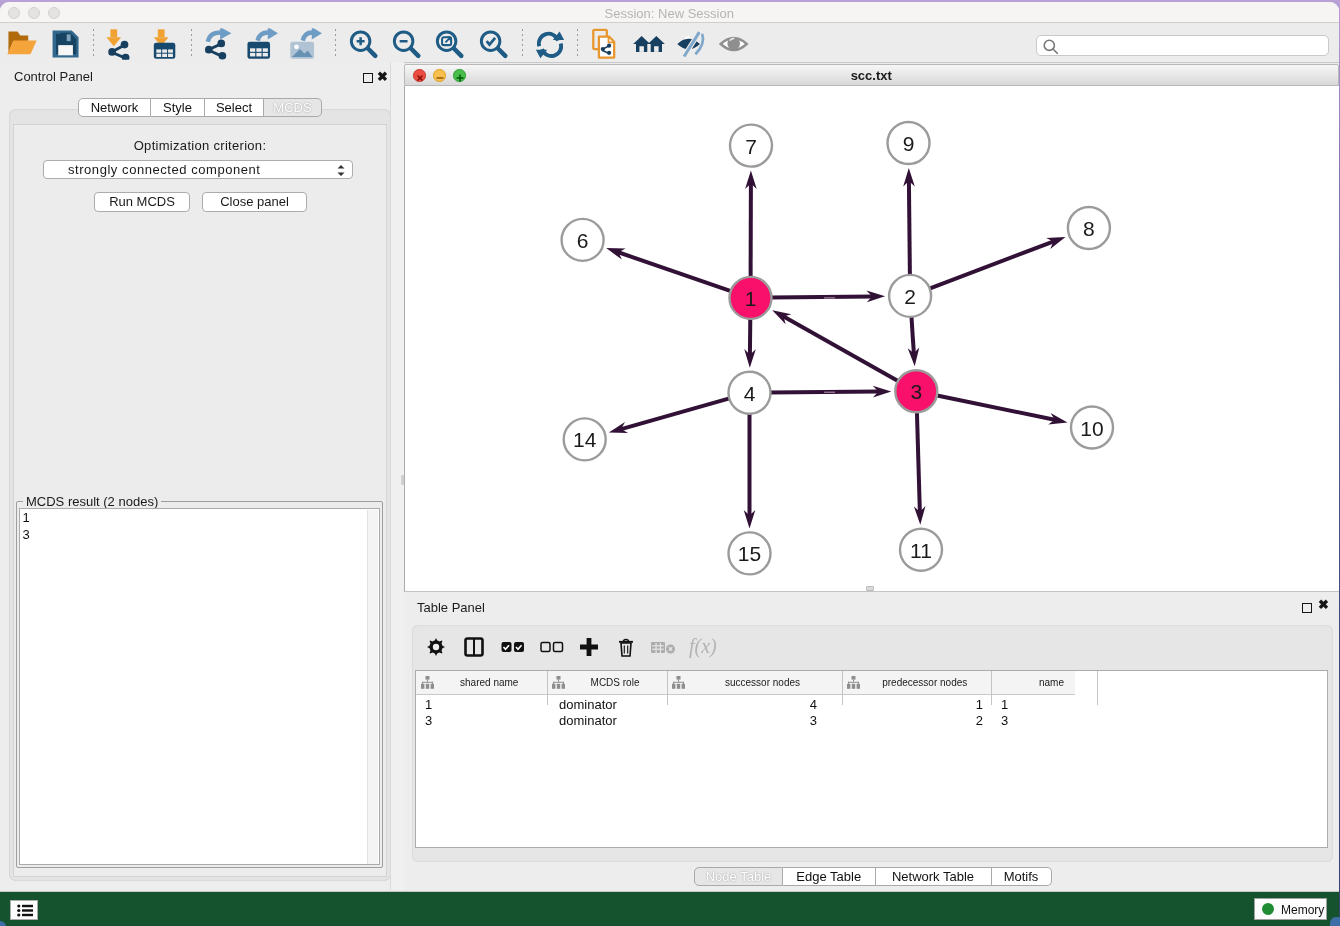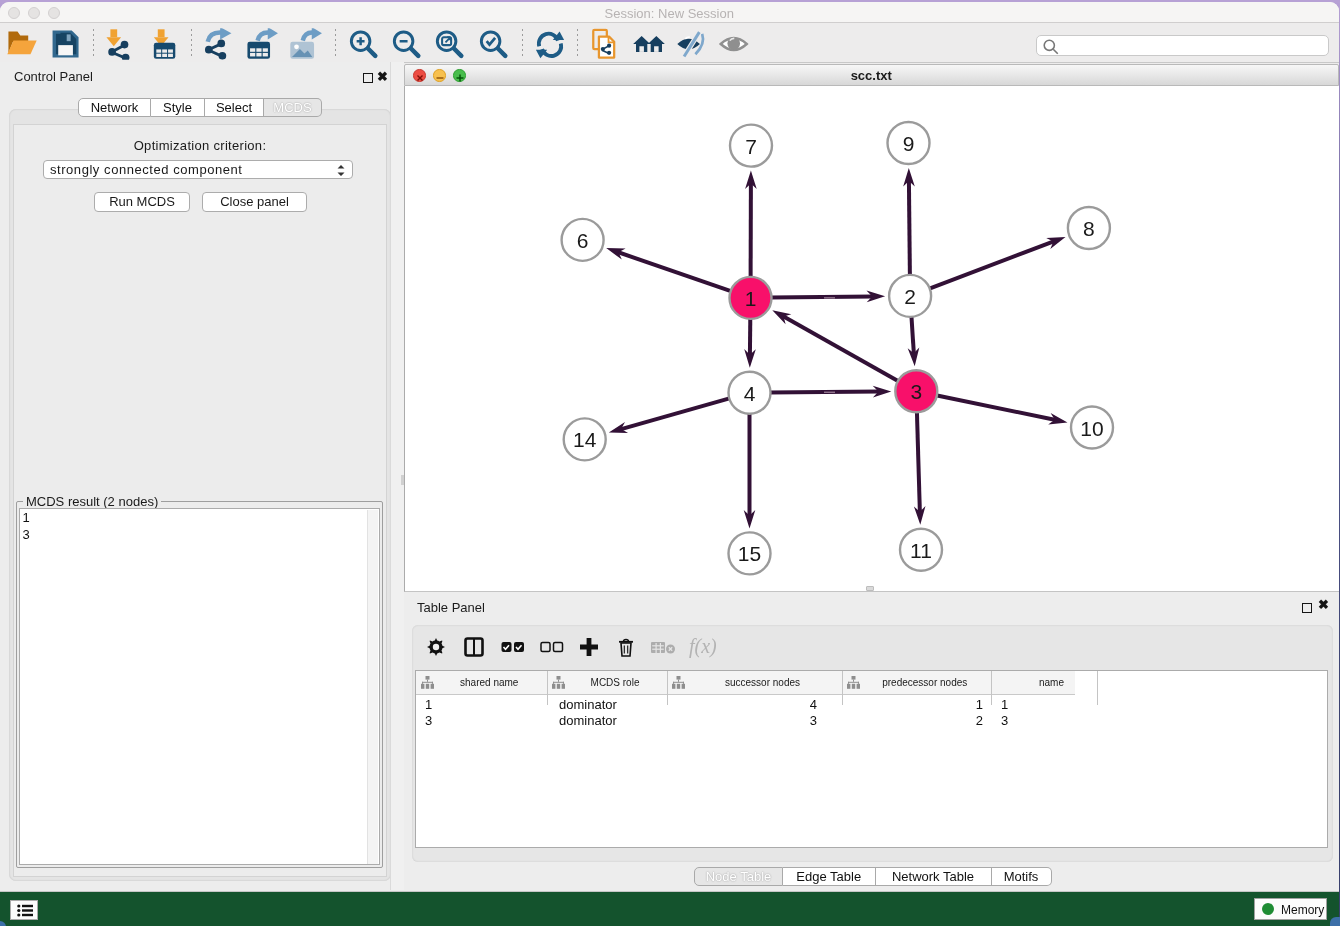--- a/index.html
+++ b/index.html
@@ -202,21 +202,21 @@
     <div class="abs hdr">Control Panel</div>
     <div class="abs floatbtn" style="left:363px;top:11px;"></div>
     <div class="abs closex" style="left:377px;top:7px;">✖</div>
     <div class="abs" id="cpbox"></div>
     <div class="abs" id="cpinner"></div>
     <div class="abs tab first" style="left:78px;top:36px;width:73px;">Network</div>
     <div class="abs tab" style="left:151px;top:36px;width:54px;">Style</div>
     <div class="abs tab" style="left:205px;top:36px;width:59px;">Select</div>
     <div class="abs tab last sel" style="left:264px;top:36px;width:58px;">MCDS</div>
     <div class="abs" style="left:10px;top:76px;width:380px;text-align:center;font-size:13px;letter-spacing:0.3px;color:#1A1A1A;">Optimization criterion:</div>
-    <div class="abs" style="left:43px;top:98px;width:310px;height:19px;background:#FFF;border:1px solid #ACACAC;border-radius:4px;font-size:13px;letter-spacing:0.55px;color:#1A1A1A;line-height:17px;padding-left:6px;">strongly connected component
+    <div class="abs" style="left:43px;top:98px;width:310px;height:19px;background:#FFF;border:1px solid #ACACAC;border-radius:4px;font-size:13px;letter-spacing:0.55px;color:#1A1A1A;line-height:17px;padding-left:24px;">strongly connected component
       <svg class="abs" style="right:6px;top:3px;" width="10" height="13" viewBox="0 0 10 13">
           <path d="M1.5 4.5 L5 1 L8.5 4.5 Z M1.5 8.5 L5 12 L8.5 8.5 Z" fill="#333"></path>
         </svg>
     </div>
     <div class="btn" style="left:94px;top:130px;width:96px;height:20px;line-height:18px;">Run MCDS</div>
     <div class="btn" style="left:202px;top:130px;width:105px;height:20px;line-height:18px;">Close panel</div>
     <div class="abs" style="left:16px;top:439px;width:367px;height:367px;border:1px solid #9E9E9E;border-radius:2px;">
       <div class="abs" style="left:6px;top:-8px;background:#ECECEC;padding:0 3px;font-size:13px;color:#1A1A1A;">MCDS result (2 nodes)</div>
       <div class="abs" style="left:1.5px;top:6px;width:361.5px;height:357px;background:#FFF;border:1px solid #ABABAB;">
         <div class="abs" style="right:1px;top:1px;width:11px;height:354px;background:#F4F4F4;border-left:1px solid #E2E2E2;"></div>

